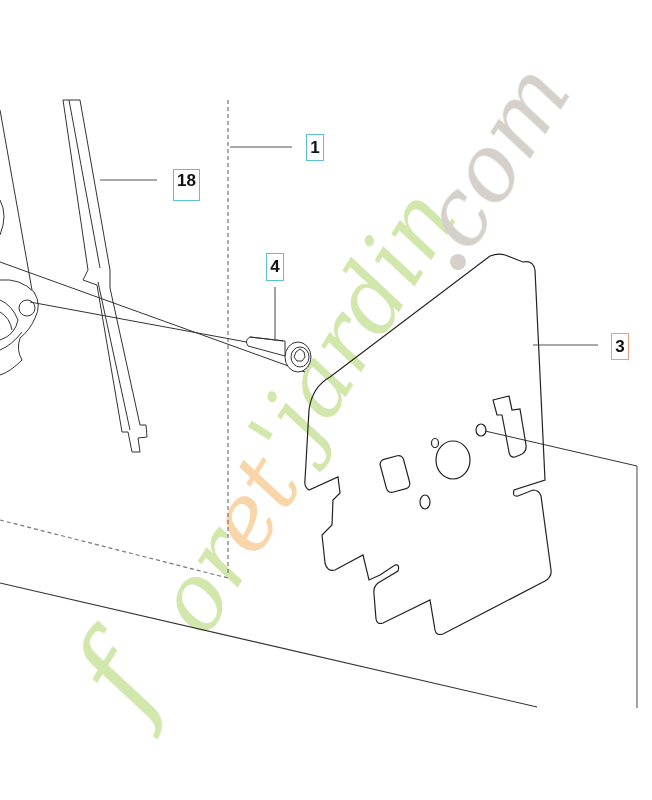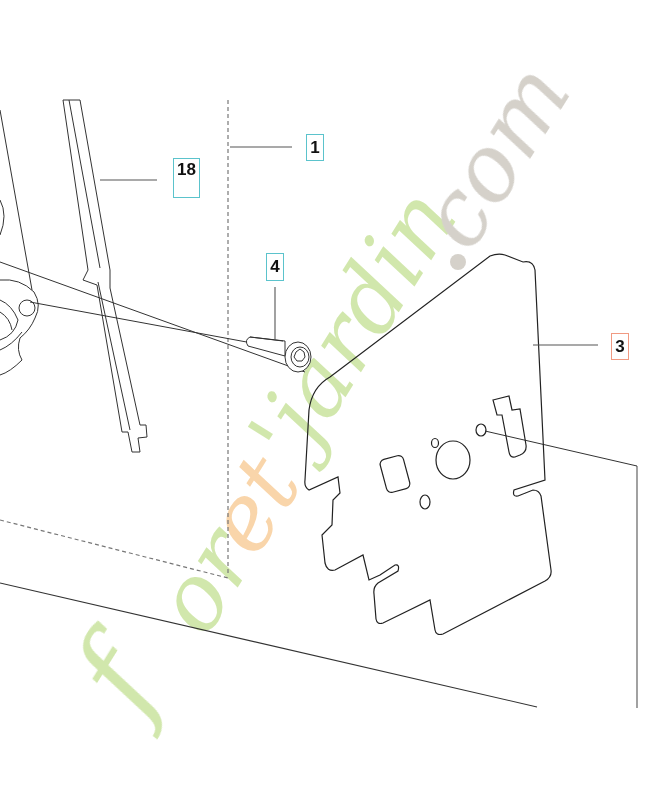--- a/index.html
+++ b/index.html
@@ -93,17 +93,17 @@
       <path d="M493 400 L509 396 L512 410 L520 409 L526 445 Q527 452 520 455 L515 457 Q510 458 509 452 L502 415 L497 415 Z"></path>
     </g>
 
     <line x1="230" y1="147" x2="292" y2="147" stroke="#555" stroke-width="1.1"></line>
     <line x1="100" y1="180" x2="157" y2="180" stroke="#555" stroke-width="1.1"></line>
     <line x1="275" y1="287" x2="275" y2="340" stroke="#555" stroke-width="1.1"></line>
     <line x1="533" y1="345" x2="598" y2="345" stroke="#555" stroke-width="1.1"></line>
   </svg>
 
   <div class="callout" style="left:306px; top:134px; width:18px; height:27px; line-height:25px;">1</div>
-  <div class="callout" style="left:173px; top:158px; width:27px; height:40px;">18</div>
+  <div class="callout" style="left:173px; top:169px; width:27px; height:32px;">18</div>
   <div class="callout" style="left:266px; top:253px; width:18px; height:28px; line-height:26px;">4</div>
   <div class="callout highlight" style="left:611px; top:333px; width:18px; height:27px; line-height:25px;">3</div>
 
 </div>
 
 </body></html>

